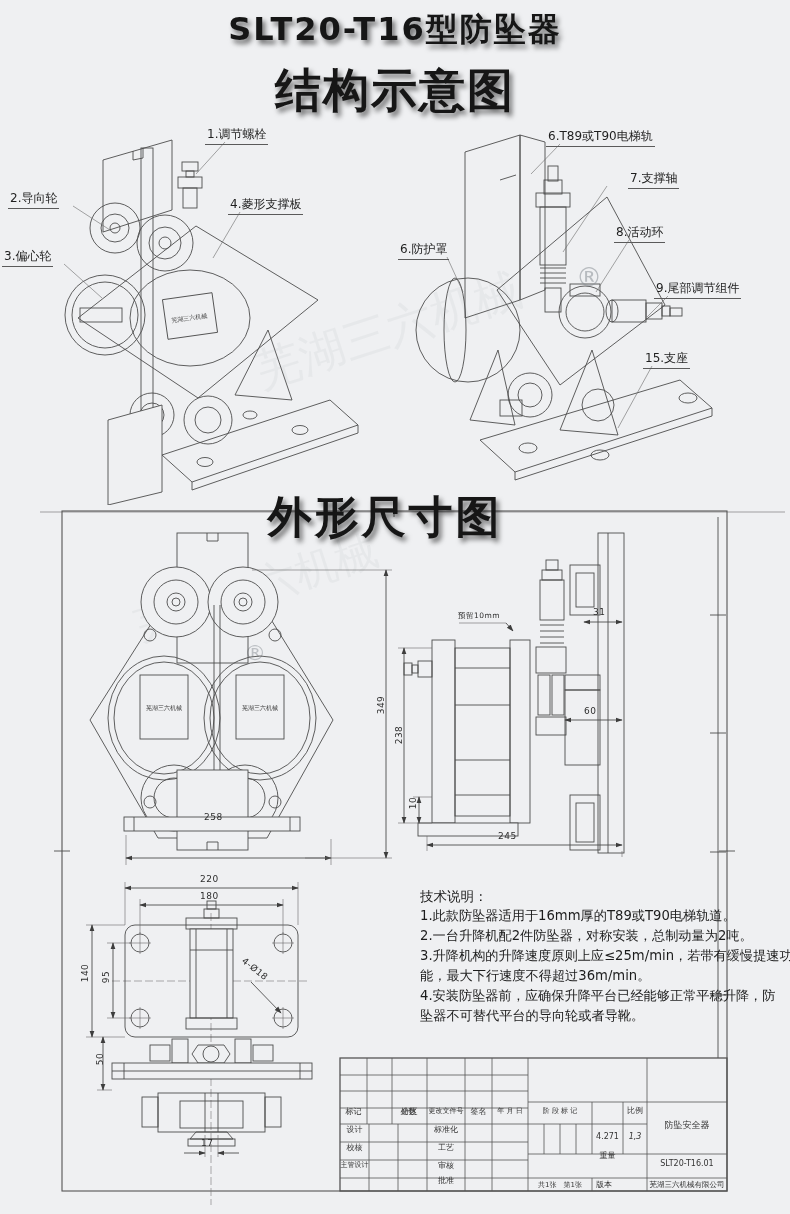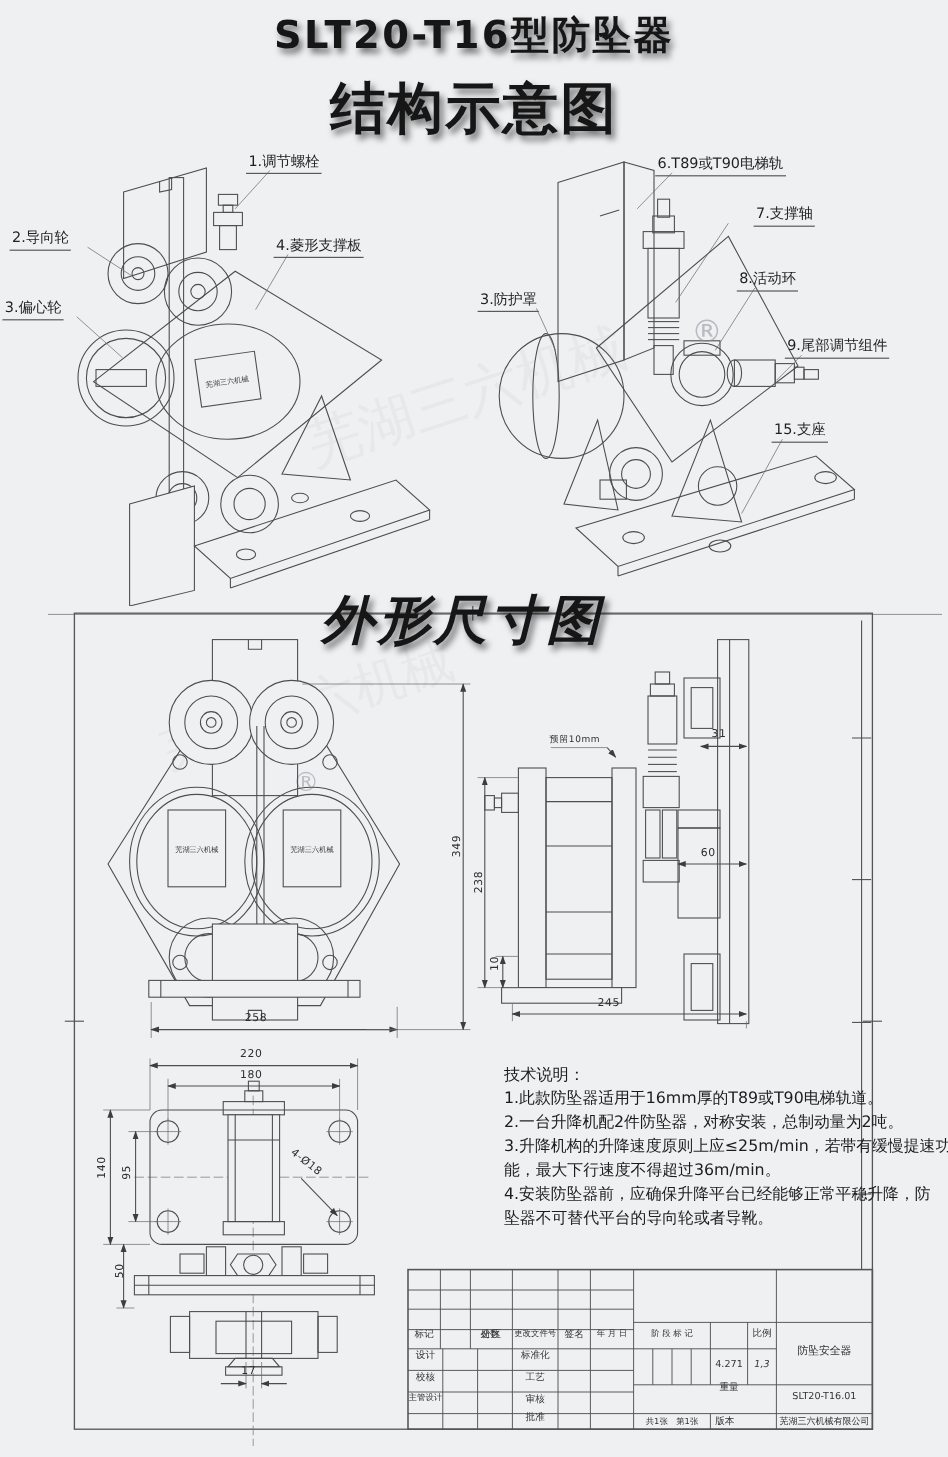--- a/index.html
+++ b/index.html
@@ -3,21 +3,21 @@
 <meta charset="utf-8">
 <style>
   html,body{margin:0;padding:0;}
   body{width:790px;height:1214px;position:relative;background:#eff0f2;font-family:"DejaVu Sans",sans-serif;overflow:hidden;}
   .abs{position:absolute;}
   .main-title{position:absolute;left:0;width:790px;text-align:center;font-weight:bold;color:#161616;
     text-shadow:3px 4px 5px rgba(10,10,10,.55);letter-spacing:2px;white-space:nowrap;}
   .t1{top:8px;font-size:32px;}
   .t2{top:60px;font-size:46px;}
   .sec2-title{position:absolute;left:135px;top:488px;width:500px;text-align:center;font-weight:bold;
-    font-size:44px;color:#161616;text-shadow:3px 4px 5px rgba(10,10,10,.55);letter-spacing:3px;font-style:italic;}
+    font-size:44px;color:#161616;text-shadow:3px 4px 5px rgba(10,10,10,.55);letter-spacing:3px;}
   .callout{position:absolute;font-size:12px;color:#1f1f1f;border-bottom:1px solid #5a5a5a;
     padding:0 2px 1px 2px;white-space:nowrap;}
   .dim{position:absolute;font-size:9px;color:#2e2e2e;white-space:nowrap;letter-spacing:.5px;}
   .dimr{transform:rotate(-90deg);transform-origin:center;}
   .dimd{transform:rotate(38deg);transform-origin:center;}
   .note-title{font-size:13.5px;color:#1c1c1c;line-height:20px;white-space:nowrap;}
   .note-line{font-size:13.2px;color:#1c1c1c;line-height:20px;white-space:nowrap;}
   .tbc{position:absolute;display:flex;align-items:center;justify-content:center;font-size:8px;
     color:#333;white-space:nowrap;overflow:hidden;}
   .wm{position:absolute;color:#8a9096;pointer-events:none;}
@@ -121,21 +121,21 @@
     <line x1="629" y1="240" x2="596" y2="292"></line>
     <line x1="668" y1="296" x2="647" y2="317"></line>
     <line x1="652" y1="366" x2="618" y2="428"></line>
   </g>
 </svg>
 
 <span class="callout" style="left:205px;top:126px;">1.调节螺栓</span>
 <span class="callout" style="left:8px;top:190px;">2.导向轮</span>
 <span class="callout" style="left:2px;top:248px;">3.偏心轮</span>
 <span class="callout" style="left:228px;top:196px;">4.菱形支撑板</span>
-<span class="callout" style="left:398px;top:241px;">3.防护罩</span>
+<span class="callout" style="left:398px;top:241px;">6.防护罩</span>
 <span class="callout" style="left:546px;top:128px;">6.T89或T90电梯轨</span>
 <span class="callout" style="left:628px;top:170px;">7.支撑轴</span>
 <span class="callout" style="left:586px;top:224px;margin-left:28px;">8.活动环</span>
 <span class="callout" style="left:654px;top:280px;">9.尾部调节组件</span>
 <span class="callout" style="left:643px;top:350px;">15.支座</span>
 
 <span class="wm" style="left:576px;top:262px;font-size:26px;opacity:.55;">®</span>
 <span class="wm" style="left:250px;top:300px;font-size:46px;opacity:.08;transform:rotate(-18deg);white-space:nowrap;">芜湖三六机械</span>
 <span class="wm" style="left:244px;top:640px;font-size:22px;opacity:.5;">®</span>
 <span class="wm" style="left:130px;top:560px;font-size:42px;opacity:.08;transform:rotate(-18deg);white-space:nowrap;">芜湖三六机械</span>
@@ -338,21 +338,21 @@
     <line x1="592" y1="673" x2="592" y2="686"></line>
     <line x1="623" y1="597" x2="623" y2="649"></line>
     <line x1="544" y1="619" x2="544" y2="649"></line>
     <line x1="560" y1="619" x2="560" y2="649"></line>
     <line x1="576" y1="619" x2="576" y2="649"></line>
   </g>
 </svg>
 
 <div class="sec2-title">外形尺寸图</div>
 
-<span class="dim" style="left:204px;top:844px;text-align:right;">258</span>
+<span class="dim" style="left:204px;top:812px;text-align:right;">258</span>
 <span class="dim dimr" style="left:372px;top:700px;">349</span>
 <span class="dim dimr" style="left:390px;top:730px;">238</span>
 <span class="dim dimr" style="left:407px;top:798px;">10</span>
 <span class="dim" style="left:498px;top:831px;">245</span>
 <span class="dim" style="left:593px;top:607px;">31</span>
 <span class="dim" style="left:584px;top:706px;">60</span>
 <span class="dim" style="left:458px;top:611px;font-size:7.5px;">预留10mm</span>
 <span class="dim" style="left:200px;top:874px;">220</span>
 <span class="dim" style="left:200px;top:891px;">180</span>
 <span class="dim dimr" style="left:76px;top:968px;">140</span>

